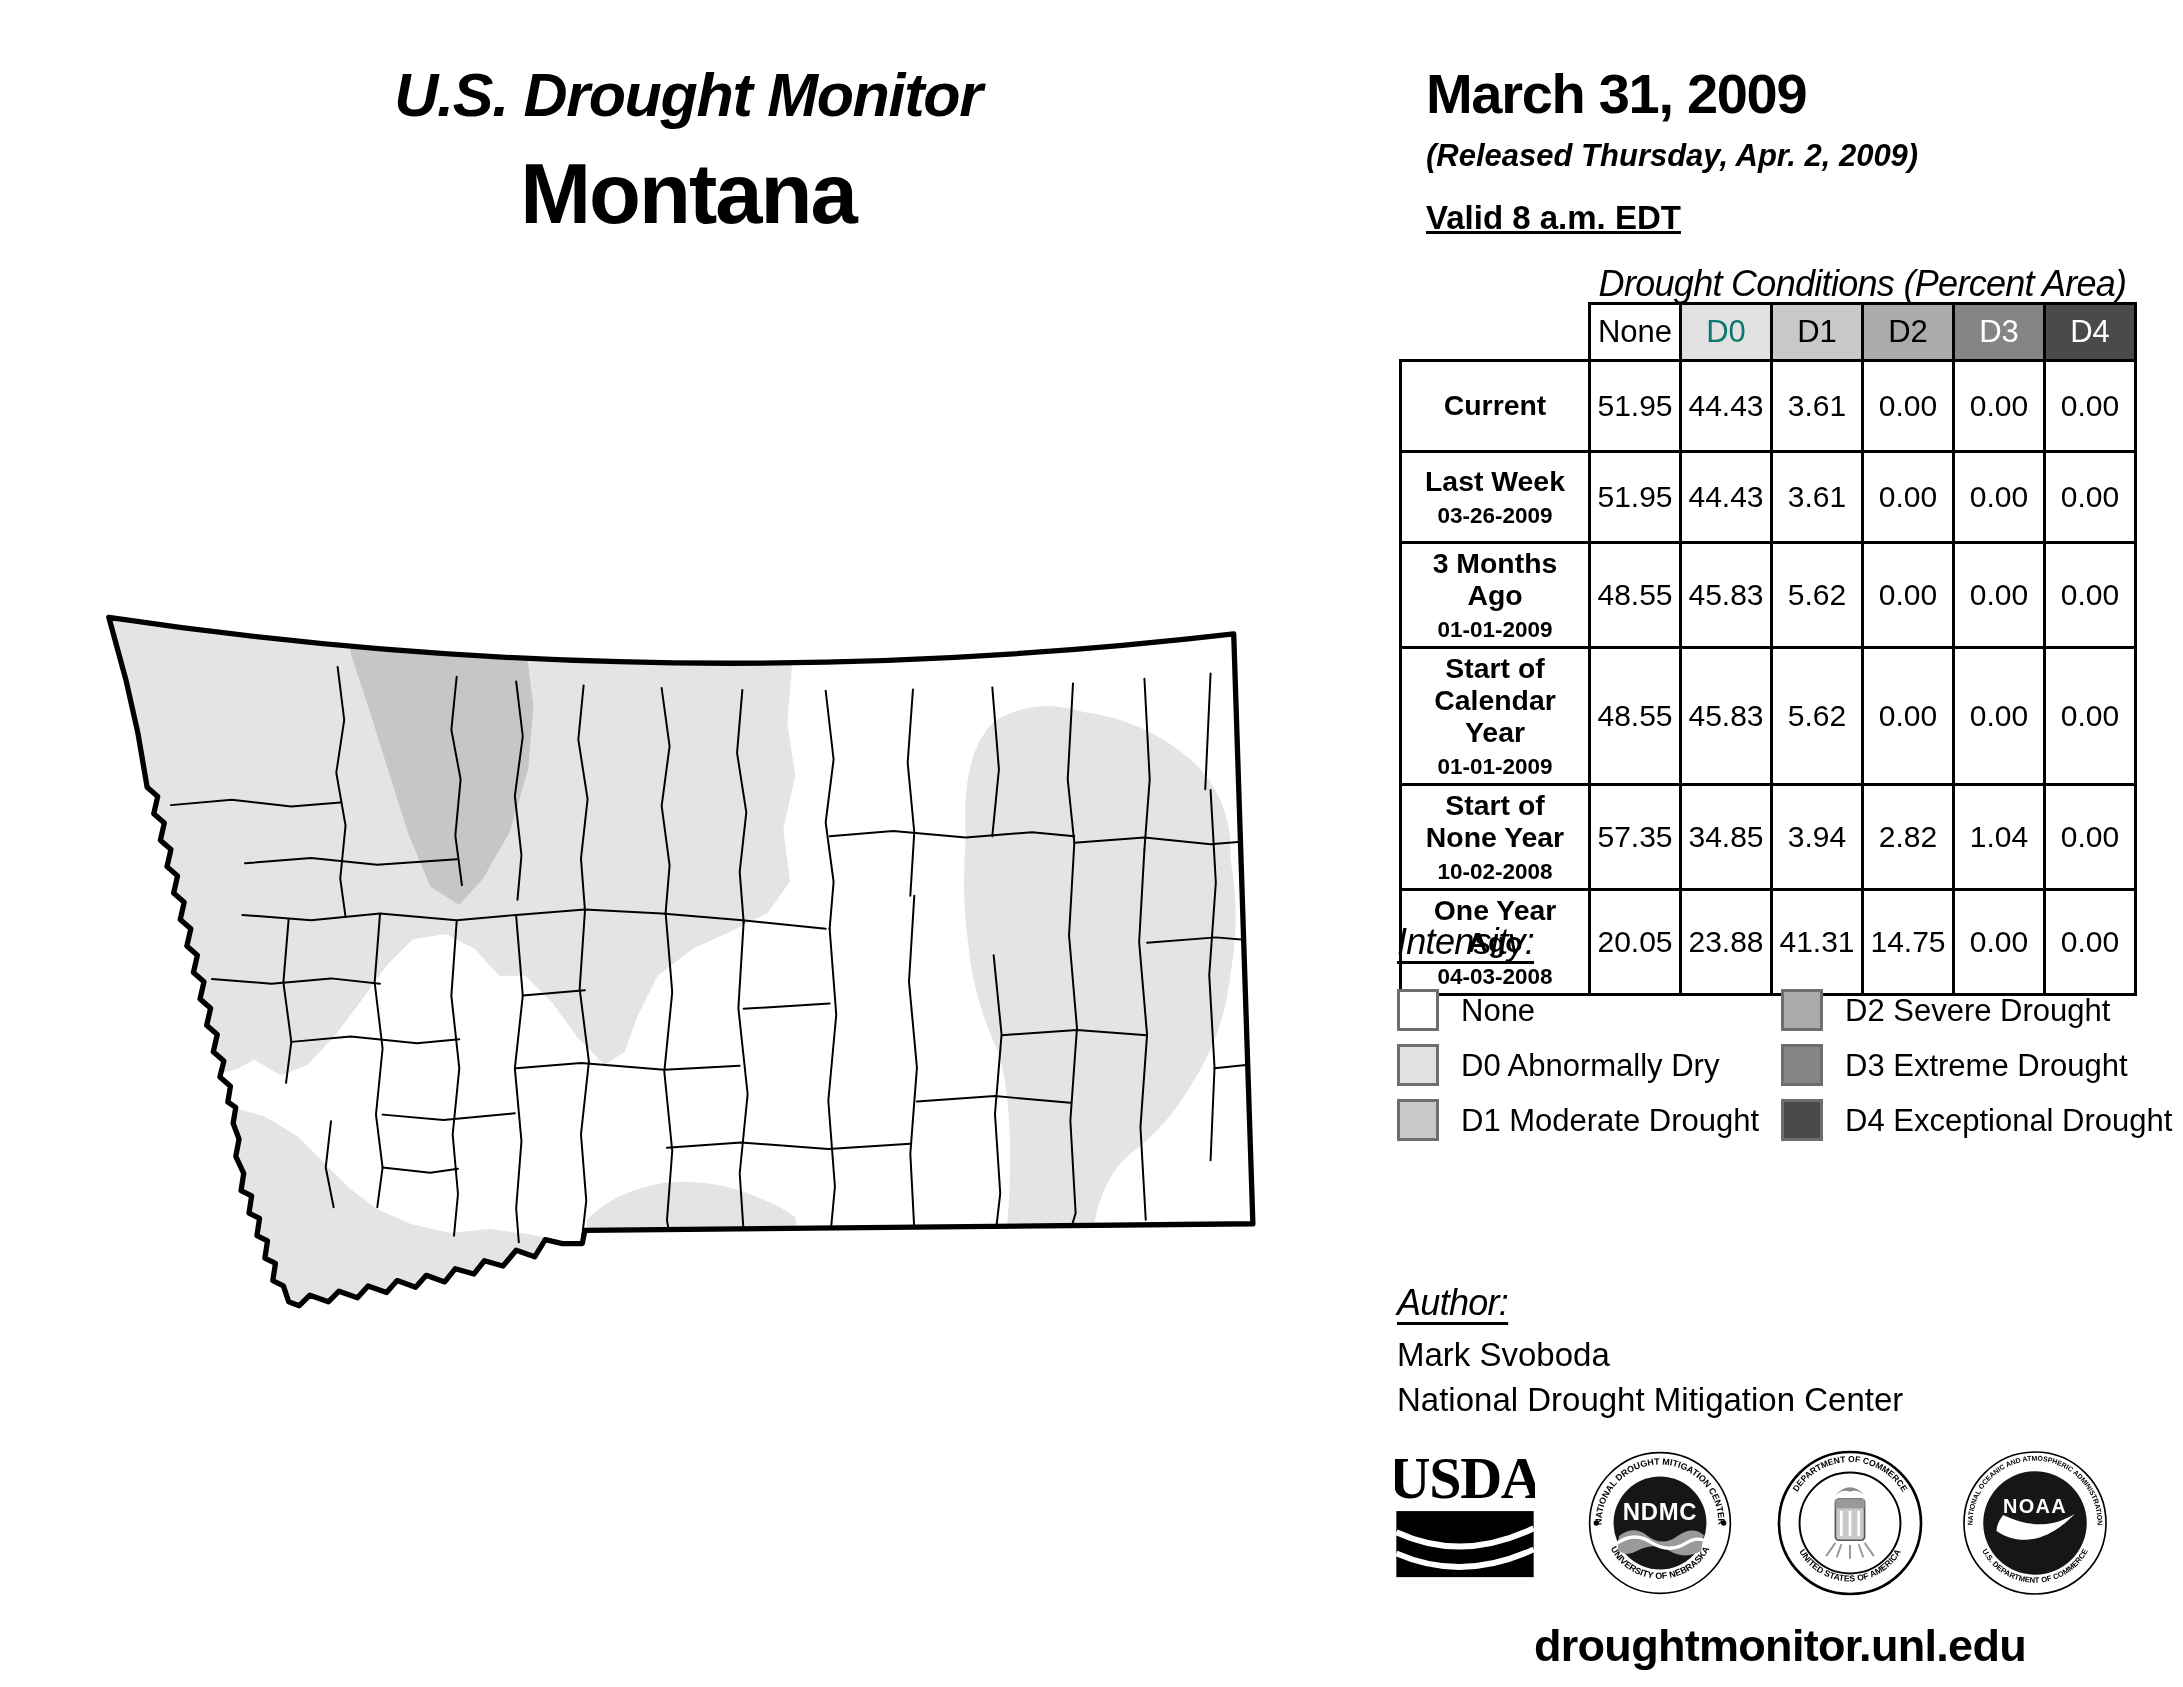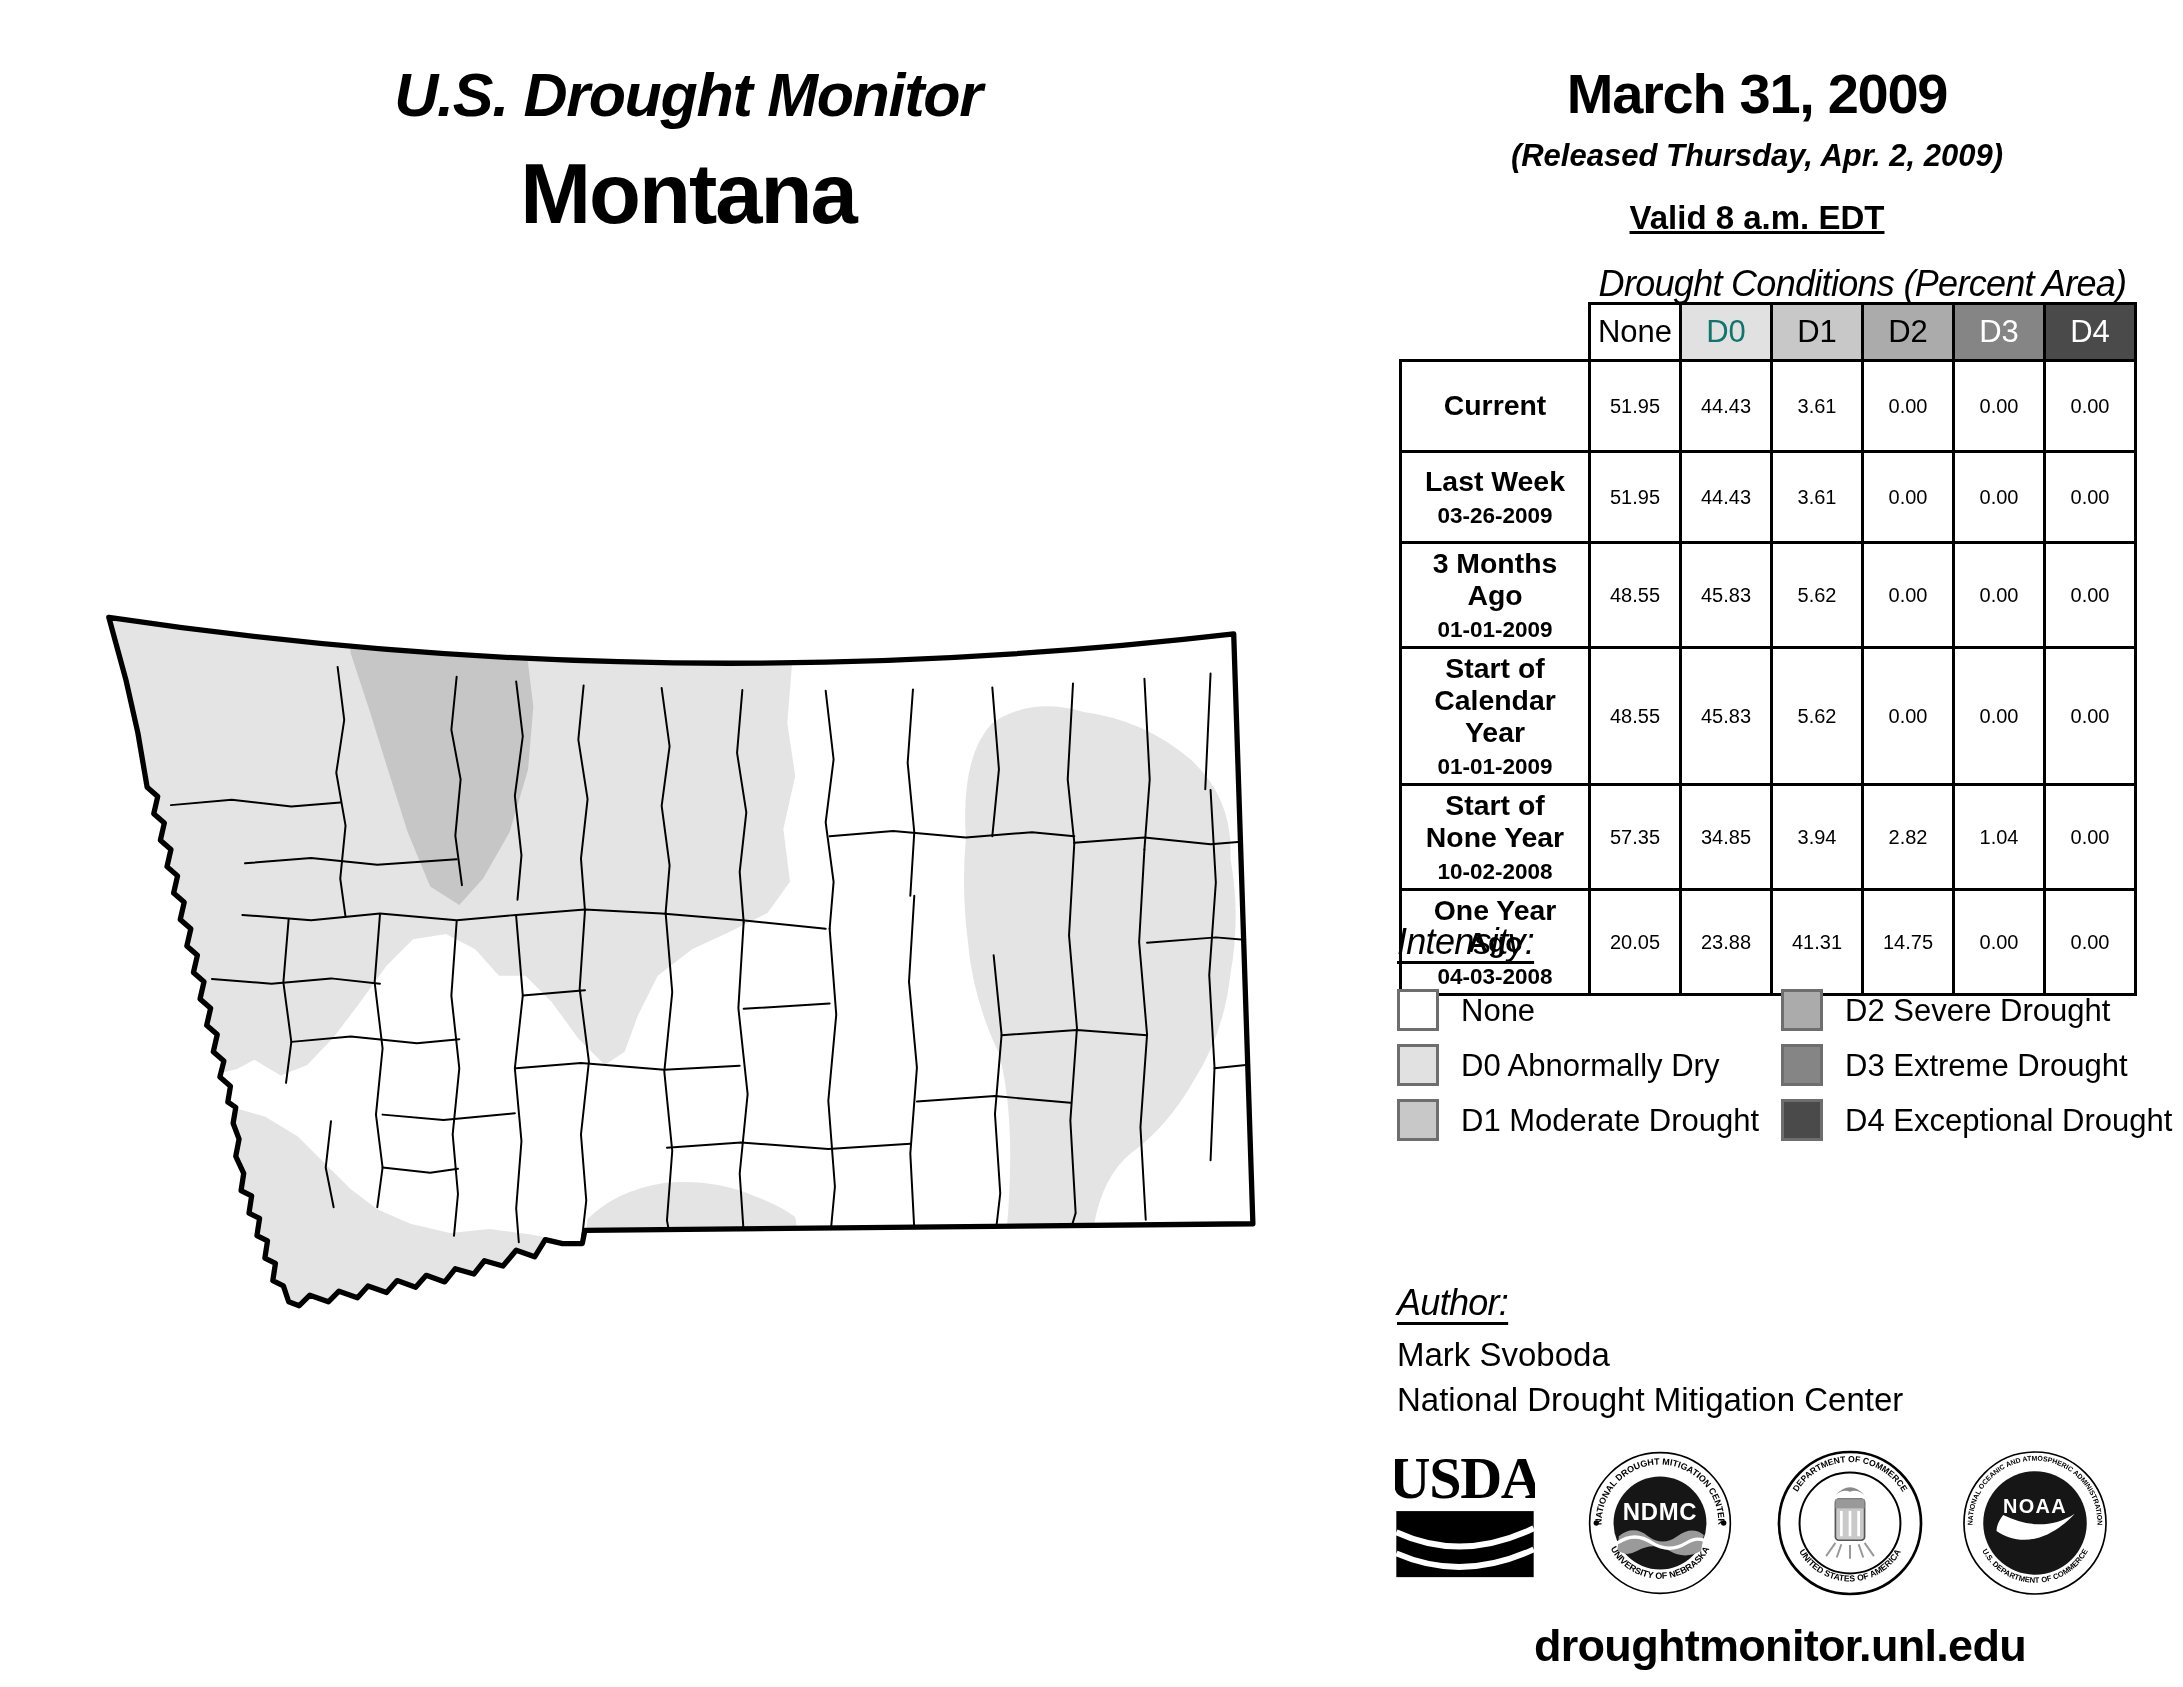--- a/index.html
+++ b/index.html
@@ -5,34 +5,34 @@
   * { margin:0; padding:0; box-sizing:border-box; }
   html,body { background:#ffffff; }
   body { font-family:"Liberation Sans", sans-serif; color:#000; }
   .canvas { position:relative; width:2183px; height:1687px; background:#fff; overflow:hidden; }
 
   
   .title-block { position:absolute; left:225px; top:53px; width:926px; text-align:center; }
   .title-small { font-size:61px; font-weight:bold; font-style:italic; letter-spacing:-1.3px;margin-top:7px; }
   .title-big   { margin-top:14.6px; font-size:85px; font-weight:bold; letter-spacing:-2px; }
 
-  .date-block { position:absolute; left:1426px; top:61px; width:662px; text-align:center; }
+  .date-block { position:absolute; left:1426px; top:61px; width:662px; }
   .date-main  { font-size:56px; font-weight:bold; letter-spacing:-1.3px; }
   .date-released { margin-top:12px; font-size:31px; font-weight:bold; font-style:italic; }
   .date-valid { margin-top:25px; font-size:33px; font-weight:bold;text-decoration:underline; }
 
   
   .tbl-caption { position:absolute; left:1588px; top:263px; width:549px; text-align:center;
                  font-size:36px; font-style:italic; letter-spacing:-0.7px; }
   table.cond { position:absolute; left:1399px; top:302px; border-collapse:collapse; table-layout:fixed; }
   table.cond td { border:3.3px solid #000; text-align:center; vertical-align:middle; }
   table.cond td.corner { border:none; background:transparent; }
   table.cond td.colhead { width:91px; height:57px; font-size:31px; }
   table.cond td.rowlabel { width:189px; font-weight:bold; font-size:28.4px; line-height:1.12; padding:4px 19px; }
-  table.cond td.val { width:91px; height:91px; font-size:20px; }
+  table.cond td.val { width:91px; height:91px; font-size:30px; }
   .rowdate { font-size:22.5px; font-weight:bold; margin-top:5.3px; }
 
   
   .intensity-head, .author-head { position:absolute; left:1397px; font-size:36px; font-style:italic;
       text-decoration:underline; text-underline-offset:6.6px; letter-spacing:-0.7px; }
   .intensity-head { top:921px; }
   .legend-item { position:absolute; height:44px; }
   .legend-swatch { position:absolute; left:0; top:0; width:42px; height:42px; border:3.3px solid #6e6e6e; }
   .legend-label { position:absolute; left:64px; top:50%; transform:translateY(-50%);
                   font-size:31px; white-space:nowrap; }

